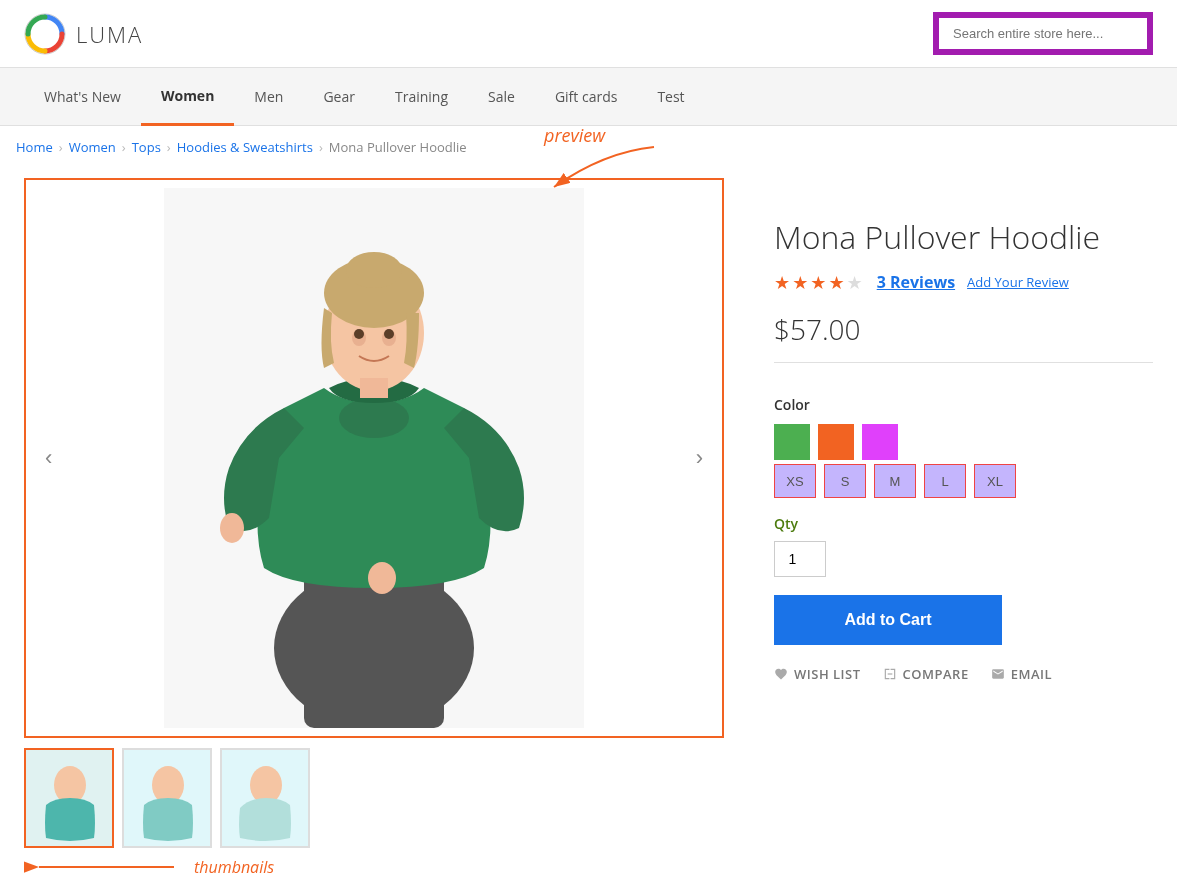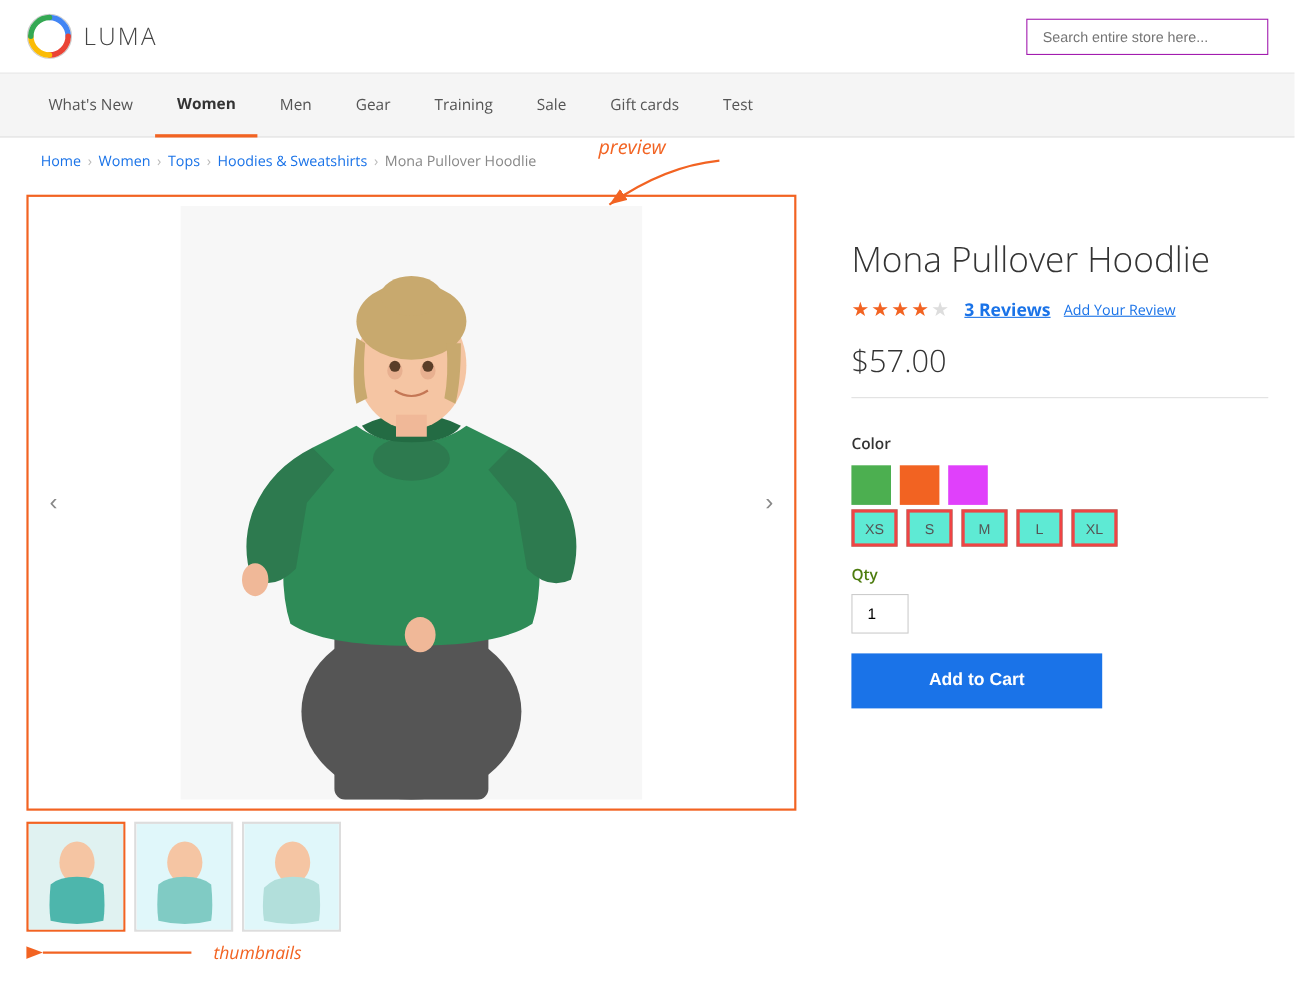--- a/index.html
+++ b/index.html
@@ -3,29 +3,29 @@
   <meta charset="utf-8">
   <style>
     * { box-sizing: border-box; margin: 0; padding: 0; }
     body { font-family: 'Open Sans', Arial, sans-serif; color: #333; background: #fff; font-size: 14px; }
 
     
     .header { display: flex; align-items: center; justify-content: space-between; padding: 12px 24px; border-bottom: 1px solid #e0e0e0; }
     .logo-area { display: flex; align-items: center; gap: 10px; }
     .logo-icon { width: 42px; height: 42px; }
     .logo-text { font-size: 22px; font-weight: 300; letter-spacing: 2px; color: #444; text-transform: uppercase; }
-    .search-box { border: 1px solid #a21caf; padding: 8px 14px; width: 220px; color: #be185d; font-size: 13px; outline: none; }
+    .search-box { border: 6px solid #a21caf; padding: 8px 14px; width: 220px; color: #be185d; font-size: 13px; outline: none; }
 
     
     .nav { background: #f5f5f5; border-bottom: 1px solid #e0e0e0; padding: 0 24px; display: flex; align-items: center; gap: 0; }
     .nav-item { padding: 18px 20px; font-size: 14px; color: #555; cursor: pointer; white-space: nowrap; }
     .nav-item.active { color: #333; font-weight: 700; border-bottom: 3px solid #f26322; margin-bottom: -1px; }
 
     
-    .breadcrumb { padding: 12px 37px; font-size: 13px; color: #888; display: flex; align-items: center; gap: 6px; }
+    .breadcrumb { padding: 12px 16px; font-size: 13px; color: #888; display: flex; align-items: center; gap: 6px; }
     .breadcrumb a { color: #1a73e8; text-decoration: none; }
     .breadcrumb .sep { color: #bbb; }
     .breadcrumb .current { color: #888; }
 
     
     .main-content { display: flex; padding: 10px 24px 30px 24px; gap: 30px; }
 
     
     .product-image-section { flex: 0 0 720px; position: relative; }
     .main-image-container { border: 2px solid #f26322; position: relative; width: 700px; height: 560px; overflow: hidden; display: flex; align-items: center; justify-content: center; background: #fff; }
@@ -52,21 +52,21 @@
 
     
     .option-label { font-size: 14px; font-weight: 600; color: #333; margin-bottom: 10px; margin-top: 32px; }
     .color-swatches { display: flex; gap: 8px; margin-bottom: 4px; }
     .color-swatch { width: 36px; height: 36px; cursor: pointer; border: 2px solid transparent; }
     .color-green { background: #4caf50; }
     .color-orange { background: #f26322; }
     .color-magenta { background: #e040fb; }
 
     .size-options { display: flex; gap: 8px; }
-    .size-btn { width: 42px; height: 34px; border: 3px solid #ef4444; background: #5eead4; cursor: pointer; font-size: 13px; color: #555; display: flex; align-items: center; justify-content: center; }
+    .size-btn { width: 42px; height: 34px; border: 1px solid #ef4444; background: #c4b5fd; cursor: pointer; font-size: 13px; color: #555; display: flex; align-items: center; justify-content: center; }
 
     
     .qty-label { font-size: 14px; font-weight: 600; color: #4d7c0f; margin-top: 16px; margin-bottom: 8px; }
     .qty-input { width: 52px; height: 36px; border: 1px solid #ccc; text-align: center; font-size: 14px; padding: 4px; outline: none; }
 
     
     .add-to-cart-btn { display: block; width: 228px; padding: 16px; background: #1a73e8; color: #fff; border: none; font-size: 16px; font-weight: 600; cursor: pointer; margin-top: 18px; text-align: center; }
 
     
     .action-links { display: flex; align-items: center; gap: 22px; margin-top: 20px; }
@@ -246,15 +246,36 @@
     </div>
 
     
     <div class="qty-label">Qty</div>
     <input class="qty-input" type="number" min="1" value="1" style="">
 
     
     <button class="add-to-cart-btn">Add to Cart</button>
 
     
+    <div class="action-links">
+      <div class="action-link">
+        <svg width="14" height="14" viewBox="0 0 24 24">
+          <path d="M12 21.35l-1.45-1.32C5.4 15.36 2 12.28 2 8.5 2 5.42 4.42 3 7.5 3c1.74 0 3.41.81 4.5 2.09C13.09 3.81 14.76 3 16.5 3 19.58 3 22 5.42 22 8.5c0 3.78-3.4 6.86-8.55 11.54L12 21.35z" fill="#aaa"></path>
+        </svg>
+        <span>WISH LIST</span>
+      </div>
+      <div class="action-link">
+        <svg width="14" height="14" viewBox="0 0 24 24">
+          <path d="M3 3h8v2H5v14h6v2H3zm18 0h-8v2h6v14h-6v2h8z" fill="#aaa"></path>
+          <rect x="8" y="11" width="8" height="2" fill="#aaa"></rect>
+        </svg>
+        <span>COMPARE</span>
+      </div>
+      <div class="action-link">
+        <svg width="14" height="14" viewBox="0 0 24 24">
+          <path d="M20 4H4c-1.1 0-2 .9-2 2v12c0 1.1.9 2 2 2h16c1.1 0 2-.9 2-2V6c0-1.1-.9-2-2-2zm0 4l-8 5-8-5V6l8 5 8-5v2z" fill="#aaa"></path>
+        </svg>
+        <span>EMAIL</span>
+      </div>
+    </div>
   </div>
 
 </div>
 
 </body></html>

